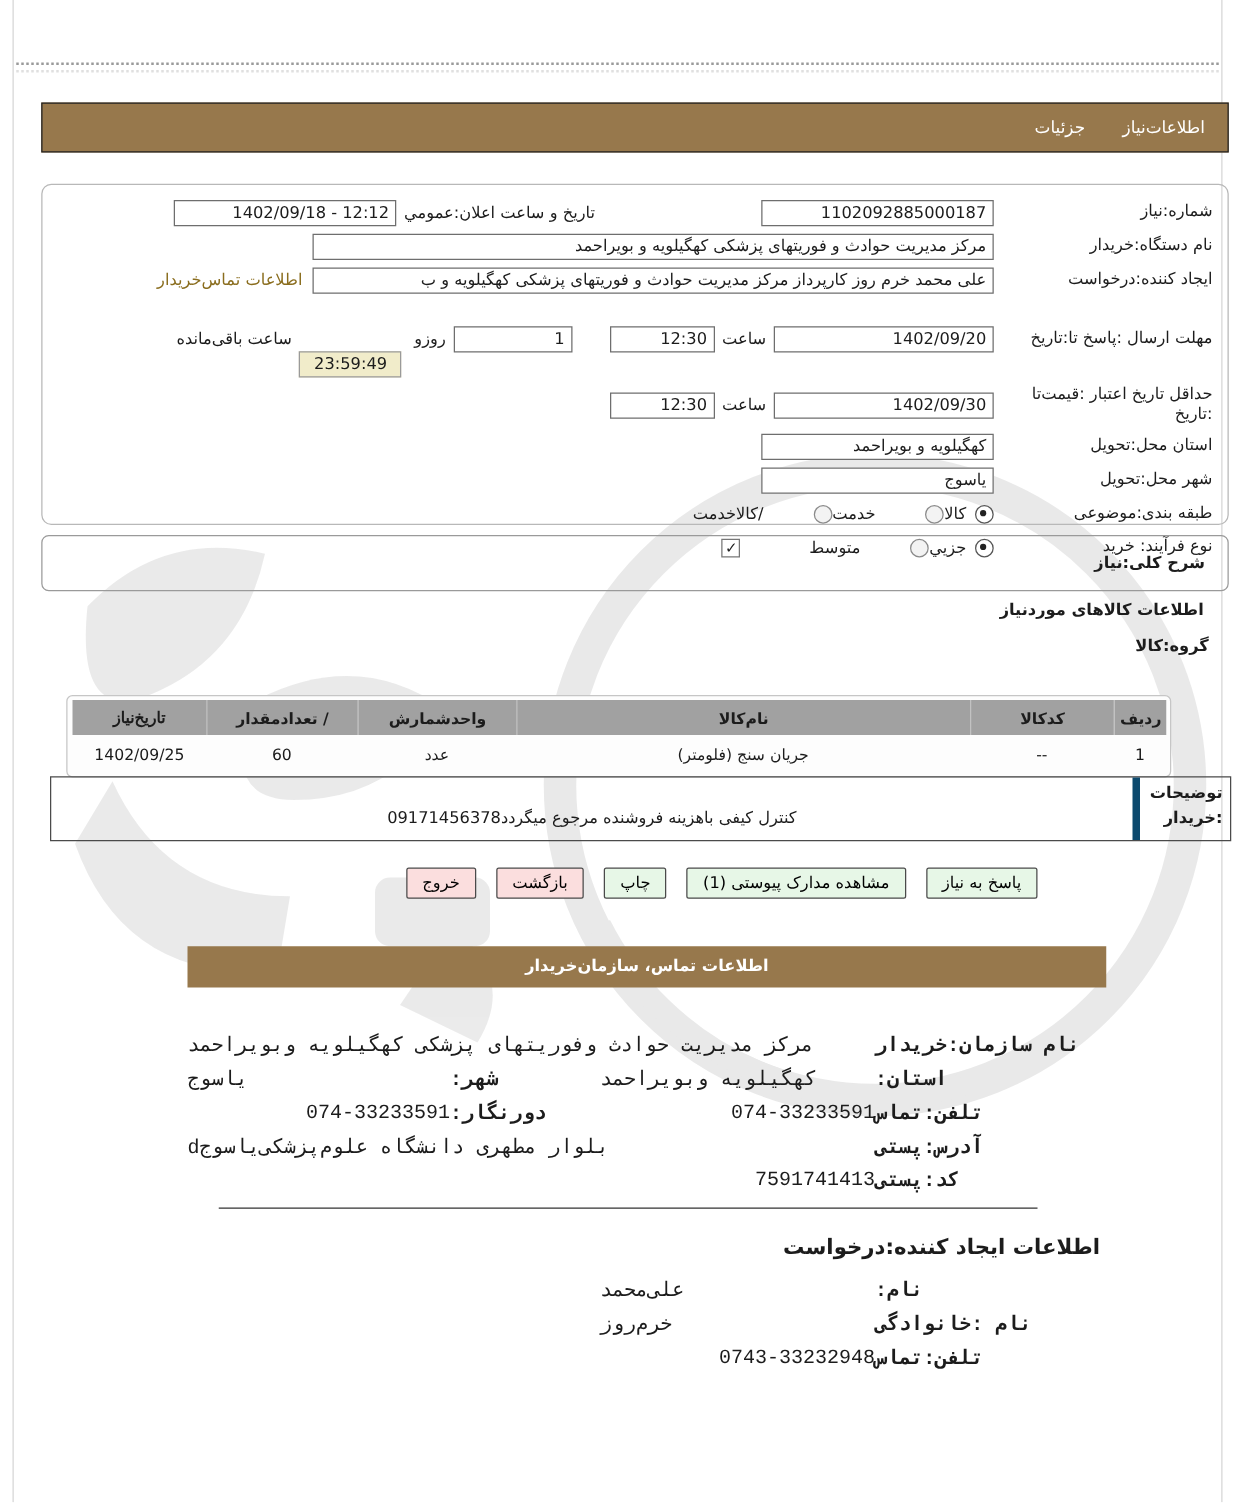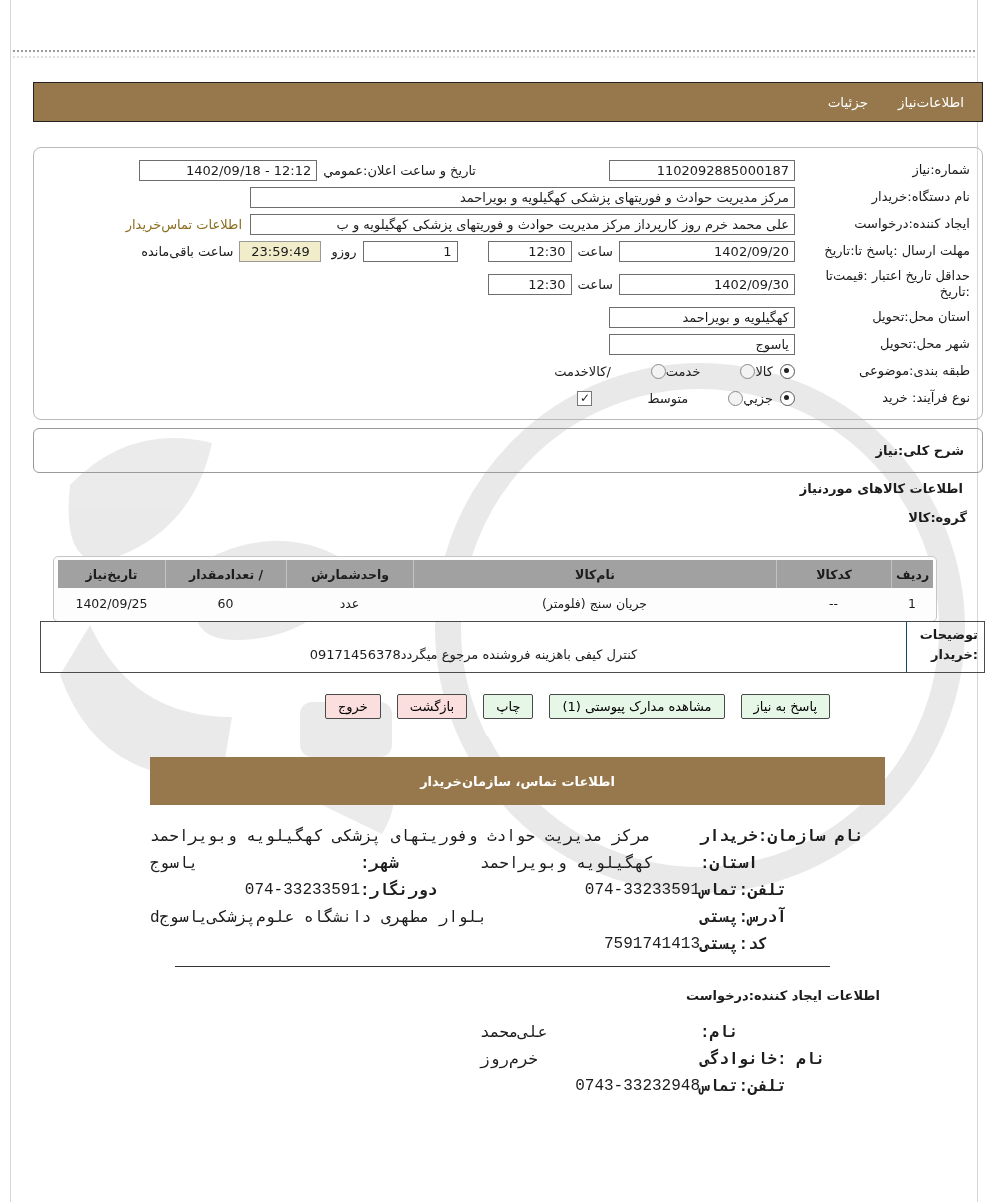--- a/index.html
+++ b/index.html
@@ -20,65 +20,65 @@
   .frow{display:flex;align-items:center;margin-top:6px;min-height:21px;}
   .flabel{width:175px;flex:none;line-height:1.25;}
   .inputbox{box-sizing:border-box;border:1px solid #6e6e6e;background:#fff;height:21px;
             display:flex;align-items:center;padding:0 5px;overflow:hidden;white-space:nowrap;}
   .ltr{direction:ltr;unicode-bidi:isolate;justify-content:flex-end;}
   .w186{width:186px}.w178{width:178px}.w545{width:545px}.w176{width:176px}.w84{width:84px}.w95{width:95px}
   .gap6{margin-right:6px}.gap10{margin-right:10px}.gap30{margin-right:30px}.gap55{margin-right:55px}
   .ml135{margin-right:133px}
   .link{color:#8a6d1e;cursor:pointer;margin-right:8px;white-space:nowrap;}
   .countdown{box-sizing:border-box;width:82px;height:21px;background:#f1ecca;border:1px solid #9a9a9a;
-             display:flex;align-items:center;justify-content:center;direction:ltr;}
+             display:flex;align-items:center;justify-content:center;direction:ltr;margin-top:40px;}
   .radio{width:13px;height:13px;border-radius:50%;border:1px solid #8a8a8a;background:#f3f3f3;
          display:inline-block;flex:none;position:relative;margin-left:7px;}
   .radio.on{background:#fff;border-color:#555;}
   .radio.on::after{content:"";position:absolute;top:3px;left:3px;width:5px;height:5px;border-radius:50%;background:#222;}
   .checkbox{width:15px;height:15px;box-sizing:border-box;border:1px solid #777;background:#fff;flex:none;
             display:flex;align-items:center;justify-content:center;font-size:12px;margin-left:6px;}
   .checkbox::after{content:"✓";color:#222;line-height:1;}
   .optlabel{margin-left:40px;}
   
   .descbox{top:428px;left:33px;width:950px;height:45px;border:1px solid #9a9a9a;border-radius:6px;
            box-sizing:border-box;display:flex;align-items:center;padding:0 18px;}
   .bold{font-weight:bold;}
   .descinput{width:592px;height:27px;margin-right:62px;}
   .goodstitle{top:481px;right:25px;font-weight:bold;}
   .grouprow{top:510px;left:33px;width:950px;display:flex;align-items:center;padding:0 16px;box-sizing:border-box;}
   .groupinput{width:690px;height:23px;margin-right:18px;}
   
   .gtable{top:556px;left:53px;width:884px;border:1px solid #c6c6c6;border-radius:5px;padding:3px;box-sizing:border-box;background:#fdfdfd;}
   .thead,.trow{display:flex;}
   .thead .cell{background:#a1a1a1;font-weight:bold;height:28px;border-left:1px solid #c2c2c2;}
-  .thead .cell:last-child{border-left:none;}
+  .thead .cell:last-child{border-left:none;font-family:Liberation Serif, serif;}
   .trow .cell{height:30px;background:transparent;}
   .cell{display:flex;align-items:center;justify-content:center;box-sizing:border-box;font-size:12.5px;}
   .c0{width:42px}.c1{width:115px}.c2{width:363px}.c3{width:127px}.c4{width:121px}.c5{width:107px}
   
   .notesbox{top:621px;left:40px;width:945px;height:52px;border:1px solid #4a4a4a;box-sizing:border-box;display:flex;align-items:stretch;}
-  .noteslabel{width:78px;flex:none;font-weight:bold;padding:3px 6px 0 0;border-left:1px solid #0c4a6e;line-height:1.55;box-sizing:border-box;}
+  .noteslabel{width:78px;flex:none;font-weight:bold;padding:3px 6px 0 0;border-left:6px solid #0c4a6e;line-height:1.55;box-sizing:border-box;}
   .notesbody{flex:1;text-align:center;line-height:1.6;padding:2px 8px;}
   
   .btnrow{top:694px;right:158px;display:flex;gap:16px;}
   .btn{box-sizing:border-box;height:25px;border:1px solid #4a4a4a;border-radius:2px;display:flex;align-items:center;
        justify-content:center;padding:0 12px;font-size:13px;cursor:pointer;white-space:nowrap;font-family:inherit;}
   .green{background:#e7f7e7;}
   .pink{background:#fbdede;}
   
-  .orgbar{top:757px;left:150px;width:735px;height:48px;background:#97784c;color:#fff;font-weight:bold;
+  .orgbar{top:757px;left:150px;width:735px;height:33px;background:#97784c;color:#fff;font-weight:bold;
           display:flex;align-items:center;justify-content:center;font-size:13px;}
   .cgrid{right:103px;width:735px;display:grid;grid-template-columns:185px 220px 120px auto;align-items:center;}
   .cgrid > span{min-height:27px;display:flex;align-items:center;justify-content:flex-end;text-align:center;font-size:16px;font-family:Liberation Mono, monospace;}
   .clabel{font-weight:bold;}
   .span3{grid-column:2 / span 3;}
   .cgrid1{top:822px;}
   .sepline{top:966px;right:158px;width:655px;border-top:1px solid #333;height:0;}
-  .creatorhead{top:988px;right:108px;font-weight:bold;font-size:13px;}
+  .creatorhead{top:988px;right:108px;font-weight:bold;font-size:17px;}
   .cgrid2{top:1018px;}
 </style>
 </head>
 <body>
 
 <div class="page">
 
   <svg class="watermark" width="988" height="1202" viewBox="0 0 988 1202">
     <g fill="none" stroke="#e4e4e4" opacity="0.8">
       <circle cx="700" cy="628" r="252" stroke-width="26"></circle>

